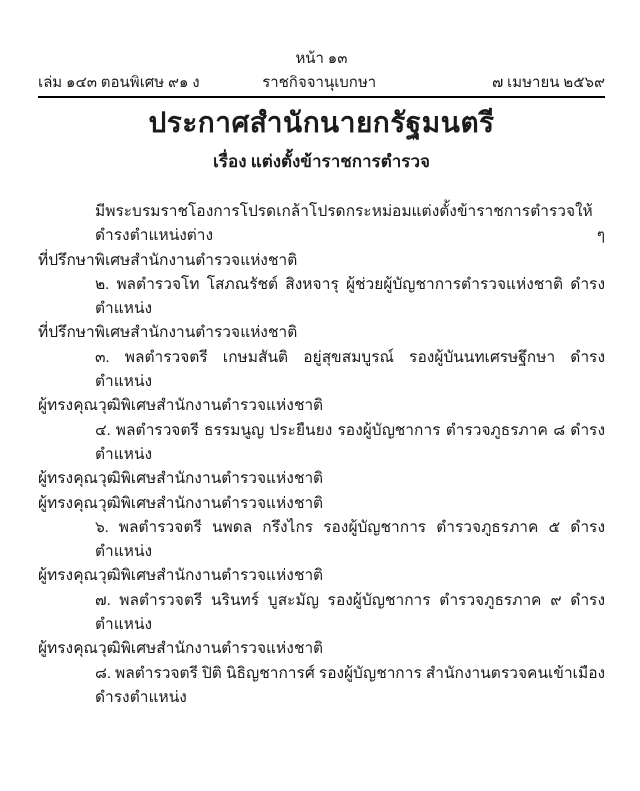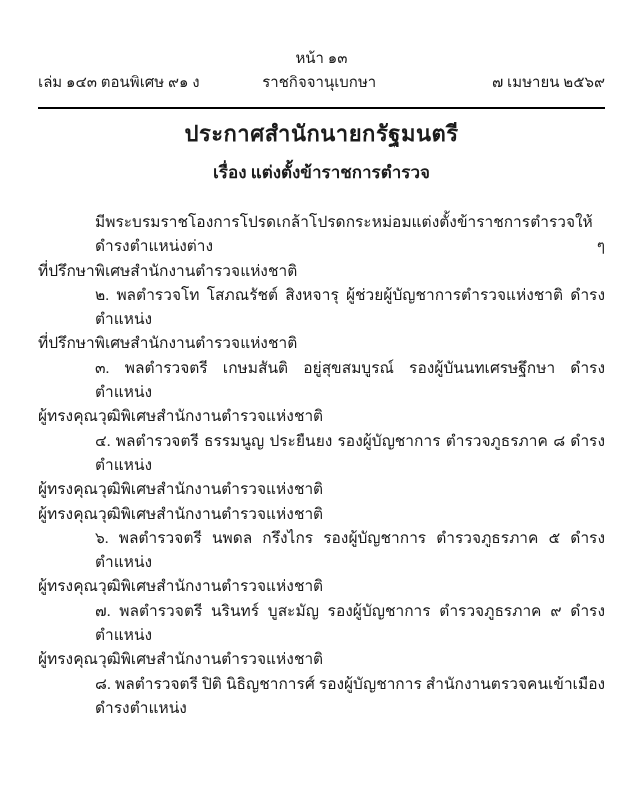--- a/index.html
+++ b/index.html
@@ -18,37 +18,37 @@
   .page-number {
     text-align: center;
     font-size: 15px;
     line-height: 20px;
   }
   .masthead {
     position: relative;
     margin-top: 3px;
     font-size: 15px;
     line-height: 22px;
-    padding-bottom: 14px;
+    padding-bottom: 3px;
   }
   .masthead .volume { float: left; }
   .masthead .date   { float: right; }
   .masthead .gazette-name {
     position: absolute; left: 50%; transform: translateX(-52%);
     white-space: nowrap;
   }
   .masthead::after { content: ""; display: block; clear: both; }
   .rule {
     height: 0;
     border-top: 2.5px solid #000000;
   }
   .doc-title {
     margin-top: 10px;
     text-align: center;
-    font-size: 22px;
+    font-size: 28px;
     font-weight: bold;
     line-height: 30px;
     letter-spacing: 0.5px;
   }
   .doc-subject {
     margin-top: 12px;
     text-align: center;
     font-size: 17px;
     font-weight: bold;
     line-height: 24px;

